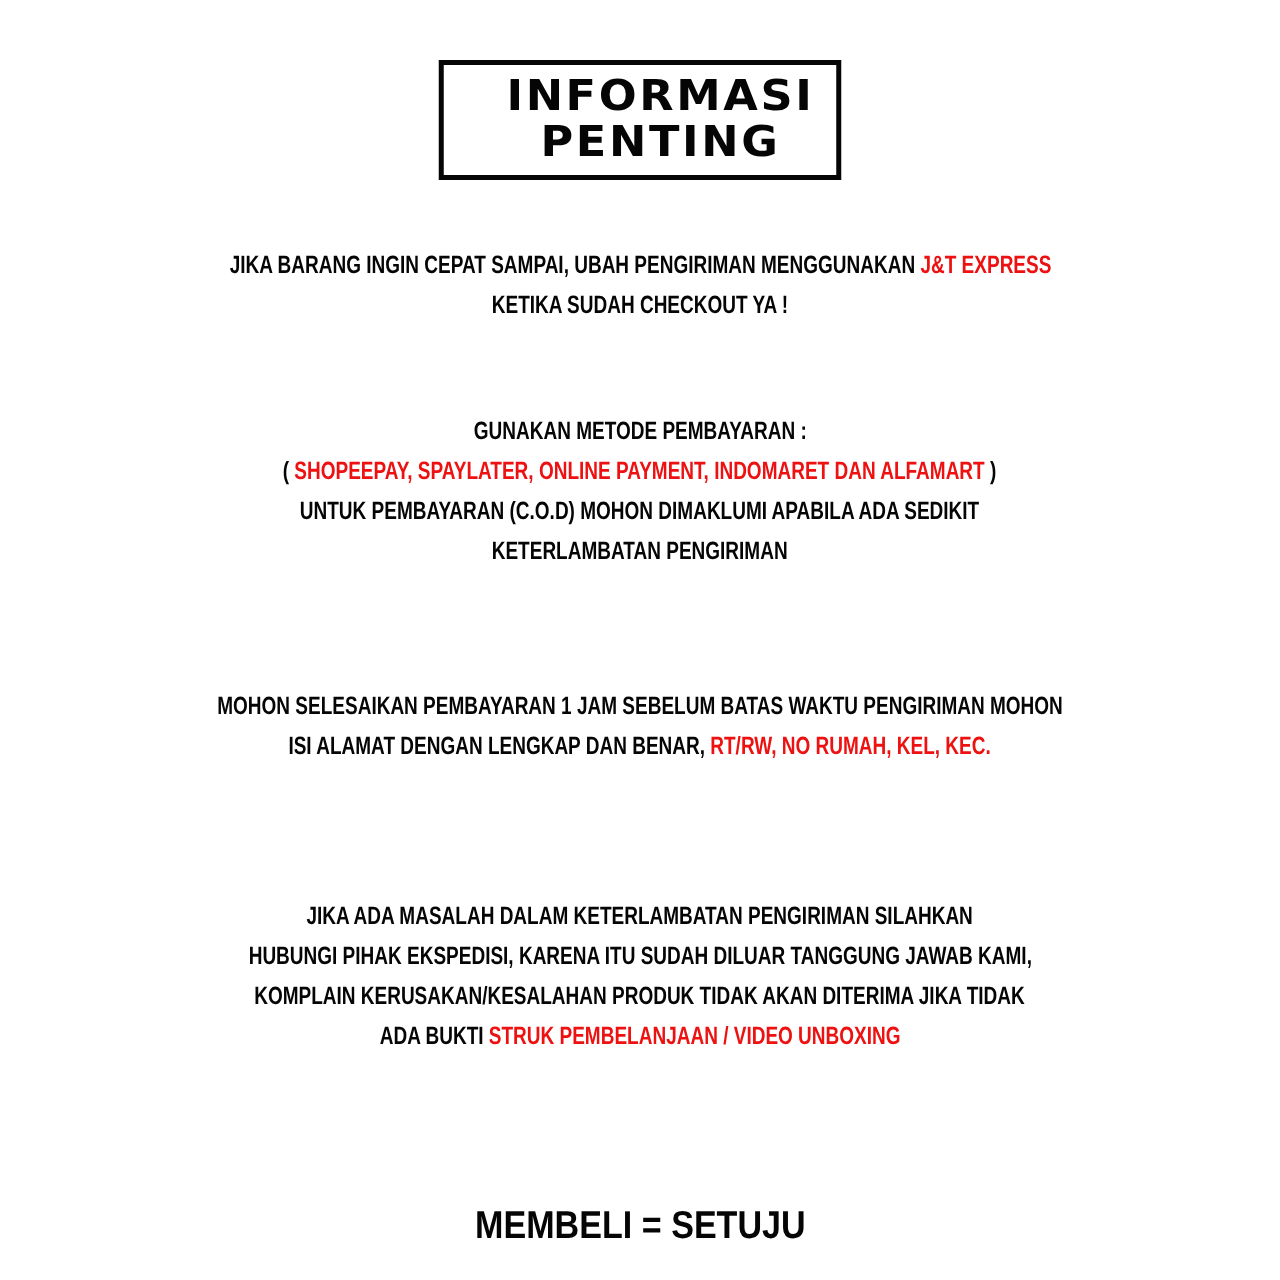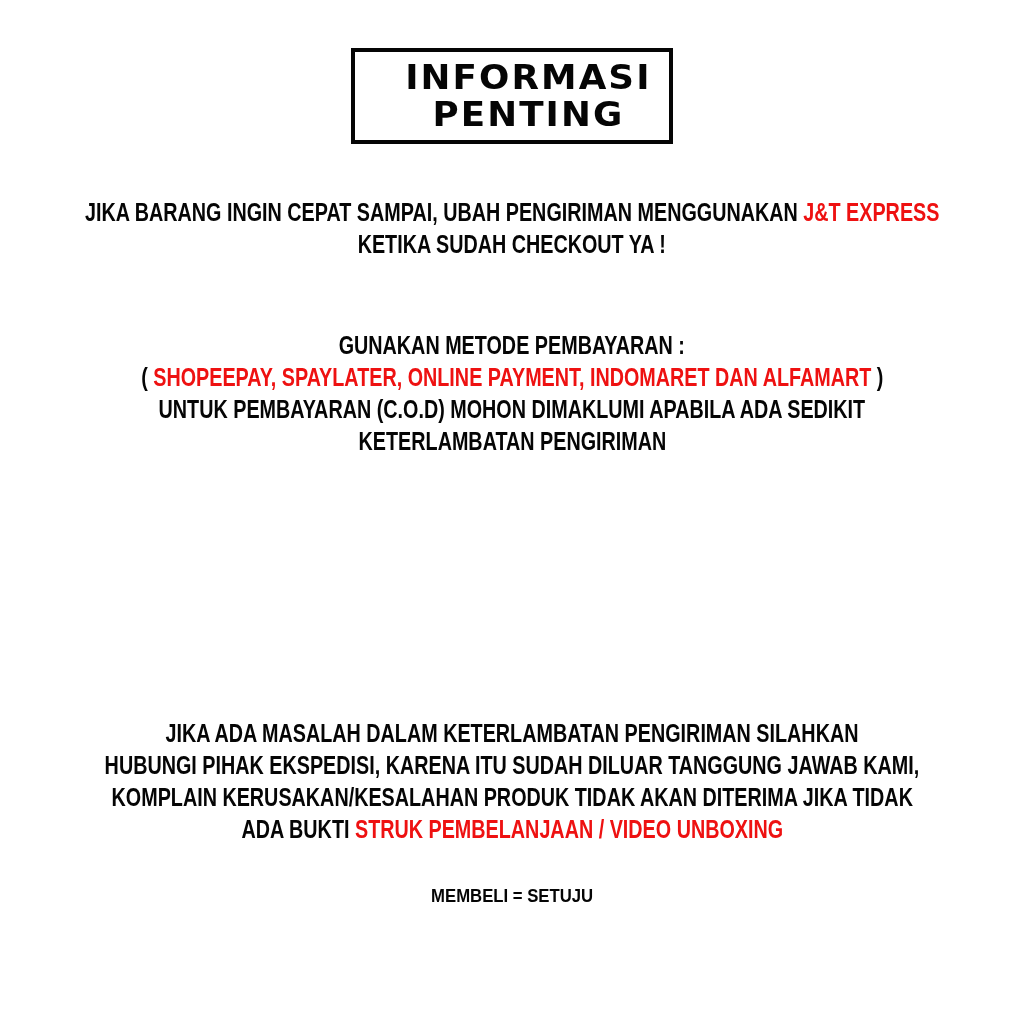--- a/index.html
+++ b/index.html
@@ -47,43 +47,43 @@
   }
   
   .para {
     position: absolute;
     left: 0;
     width: 1024px;
     display: flex;
     flex-direction: column;
     align-items: center;
     font-weight: bold;
-    font-size: 26px;
+    font-size: 20px;
     color: var(--ink);
   }
   .line {
     white-space: nowrap;
     line-height: 32px;
     transform: scaleX(0.76);
     transform-origin: 50% 50%;
   }
   .red { color: var(--red); }
   .p1 { top: 196px; }
   .p2 { top: 329px; }
   .p3 { top: 549px; }
   .p4 { top: 717px; text-align: center; }
   
   .footer {
     position: absolute;
-    top: 878px; left: 0;
+    top: 962px; left: 0;
     width: 1024px;
     display: flex;
     justify-content: center;
     font-weight: bold;
-    font-size: 19px;
+    font-size: 31px;
   }
   .footer .line {
     line-height: 36px;
     transform: scaleX(0.88);
   }
 </style>
 </head>
 <body>
 
 <div class="canvas">
@@ -98,20 +98,24 @@
     <div class="line">KETIKA SUDAH CHECKOUT YA !</div>
   </section>
 
   <section class="para p2">
     <div class="line">GUNAKAN METODE PEMBAYARAN :</div>
     <div class="line"><span>( </span><span class="red">SHOPEEPAY, SPAYLATER, ONLINE PAYMENT, INDOMARET DAN ALFAMART</span><span> )</span></div>
     <div class="line">UNTUK PEMBAYARAN (C.O.D) MOHON DIMAKLUMI APABILA ADA SEDIKIT</div>
     <div class="line">KETERLAMBATAN PENGIRIMAN</div>
   </section>
 
+  <section class="para p3">
+    <div class="line">MOHON SELESAIKAN PEMBAYARAN 1 JAM SEBELUM BATAS WAKTU PENGIRIMAN MOHON</div>
+    <div class="line"><span>ISI ALAMAT DENGAN LENGKAP DAN BENAR, </span><span class="red">RT/RW, NO RUMAH, KEL, KEC.</span></div>
+  </section>
 
   <section class="para p4">
     <div class="line">JIKA ADA MASALAH DALAM KETERLAMBATAN PENGIRIMAN SILAHKAN</div>
     <div class="line">HUBUNGI PIHAK EKSPEDISI, KARENA ITU SUDAH DILUAR TANGGUNG JAWAB KAMI,</div>
     <div class="line">KOMPLAIN KERUSAKAN/KESALAHAN PRODUK TIDAK AKAN DITERIMA JIKA TIDAK</div>
     <div class="line"><span>ADA BUKTI </span><span class="red">STRUK PEMBELANJAAN / VIDEO UNBOXING</span></div>
   </section>
 
   <div class="footer">
     <div class="line">MEMBELI = SETUJU</div>

